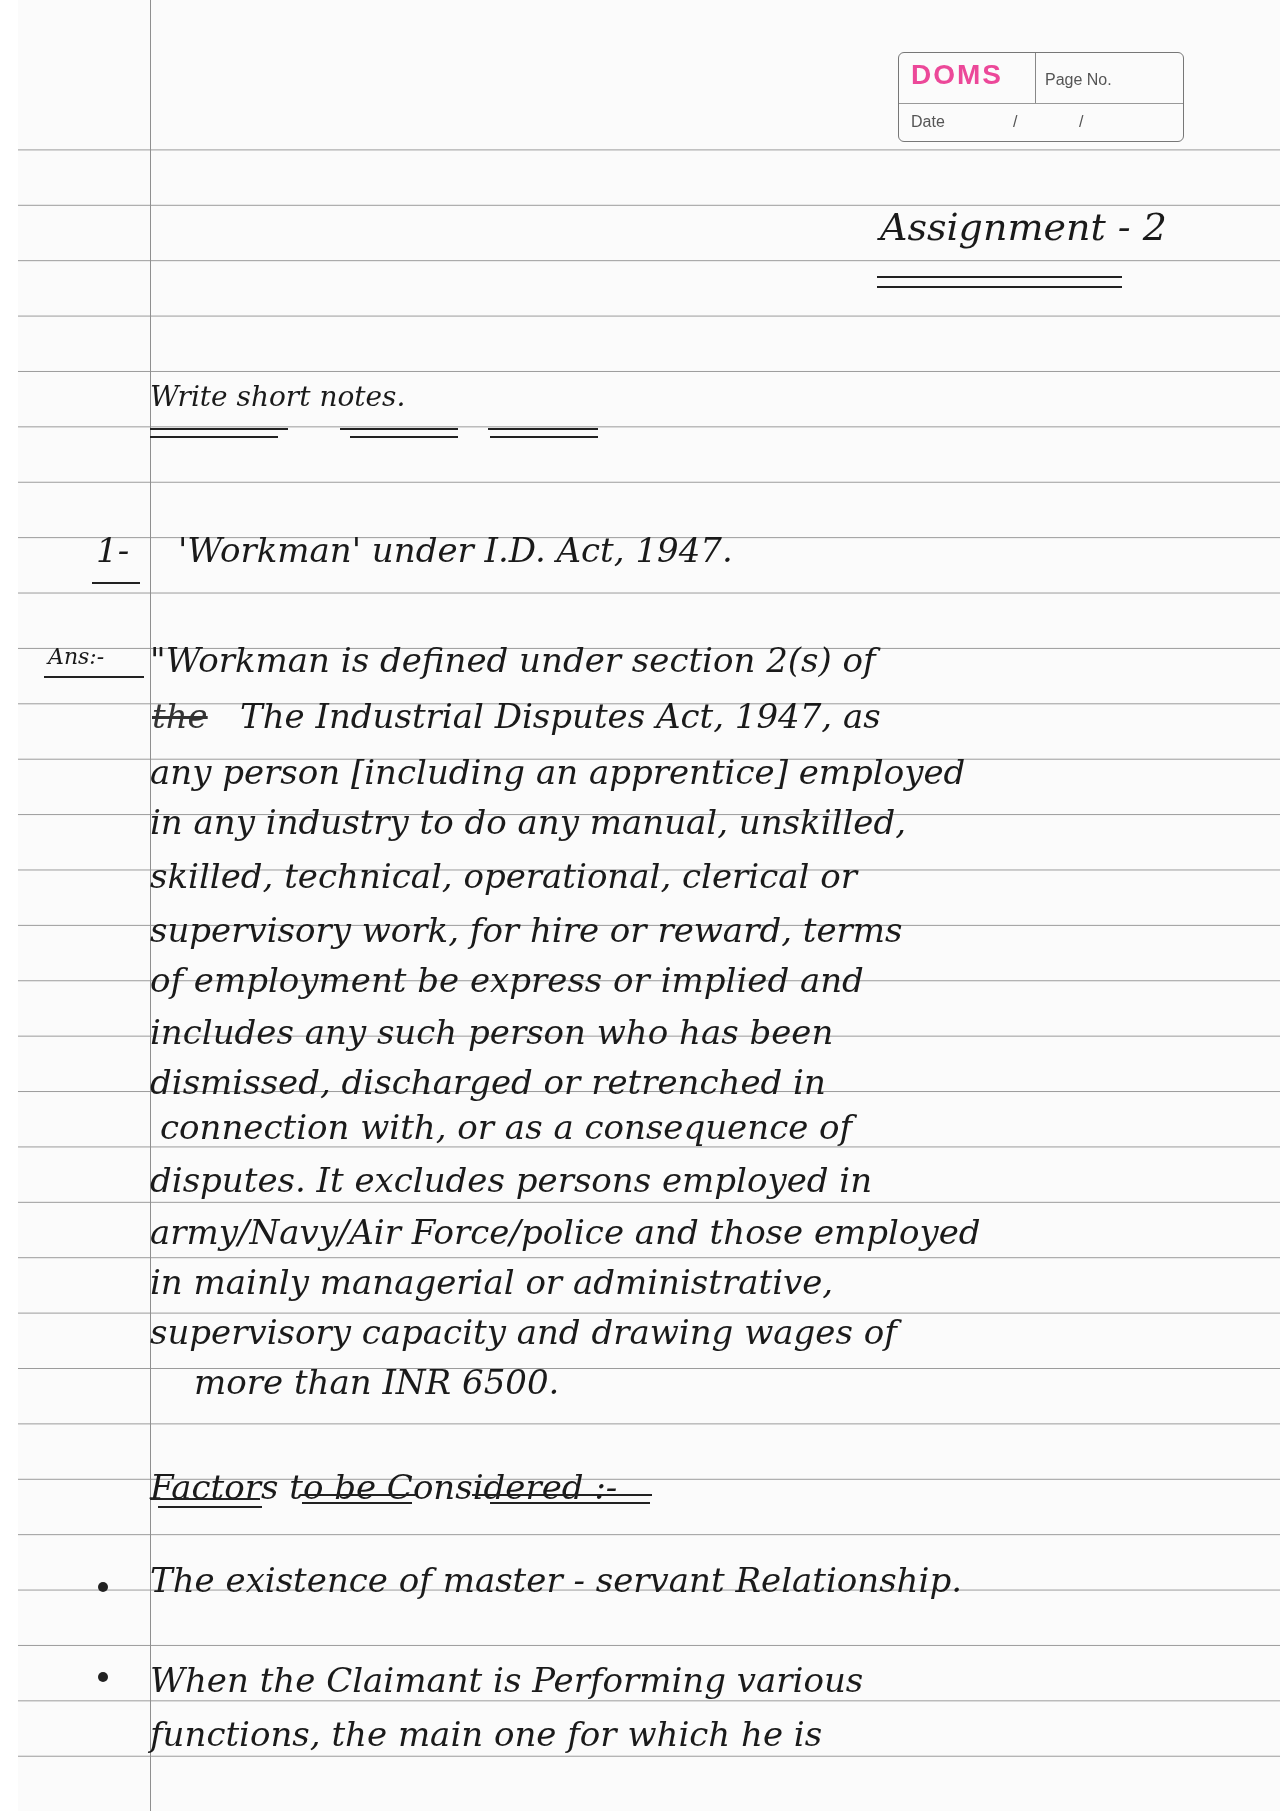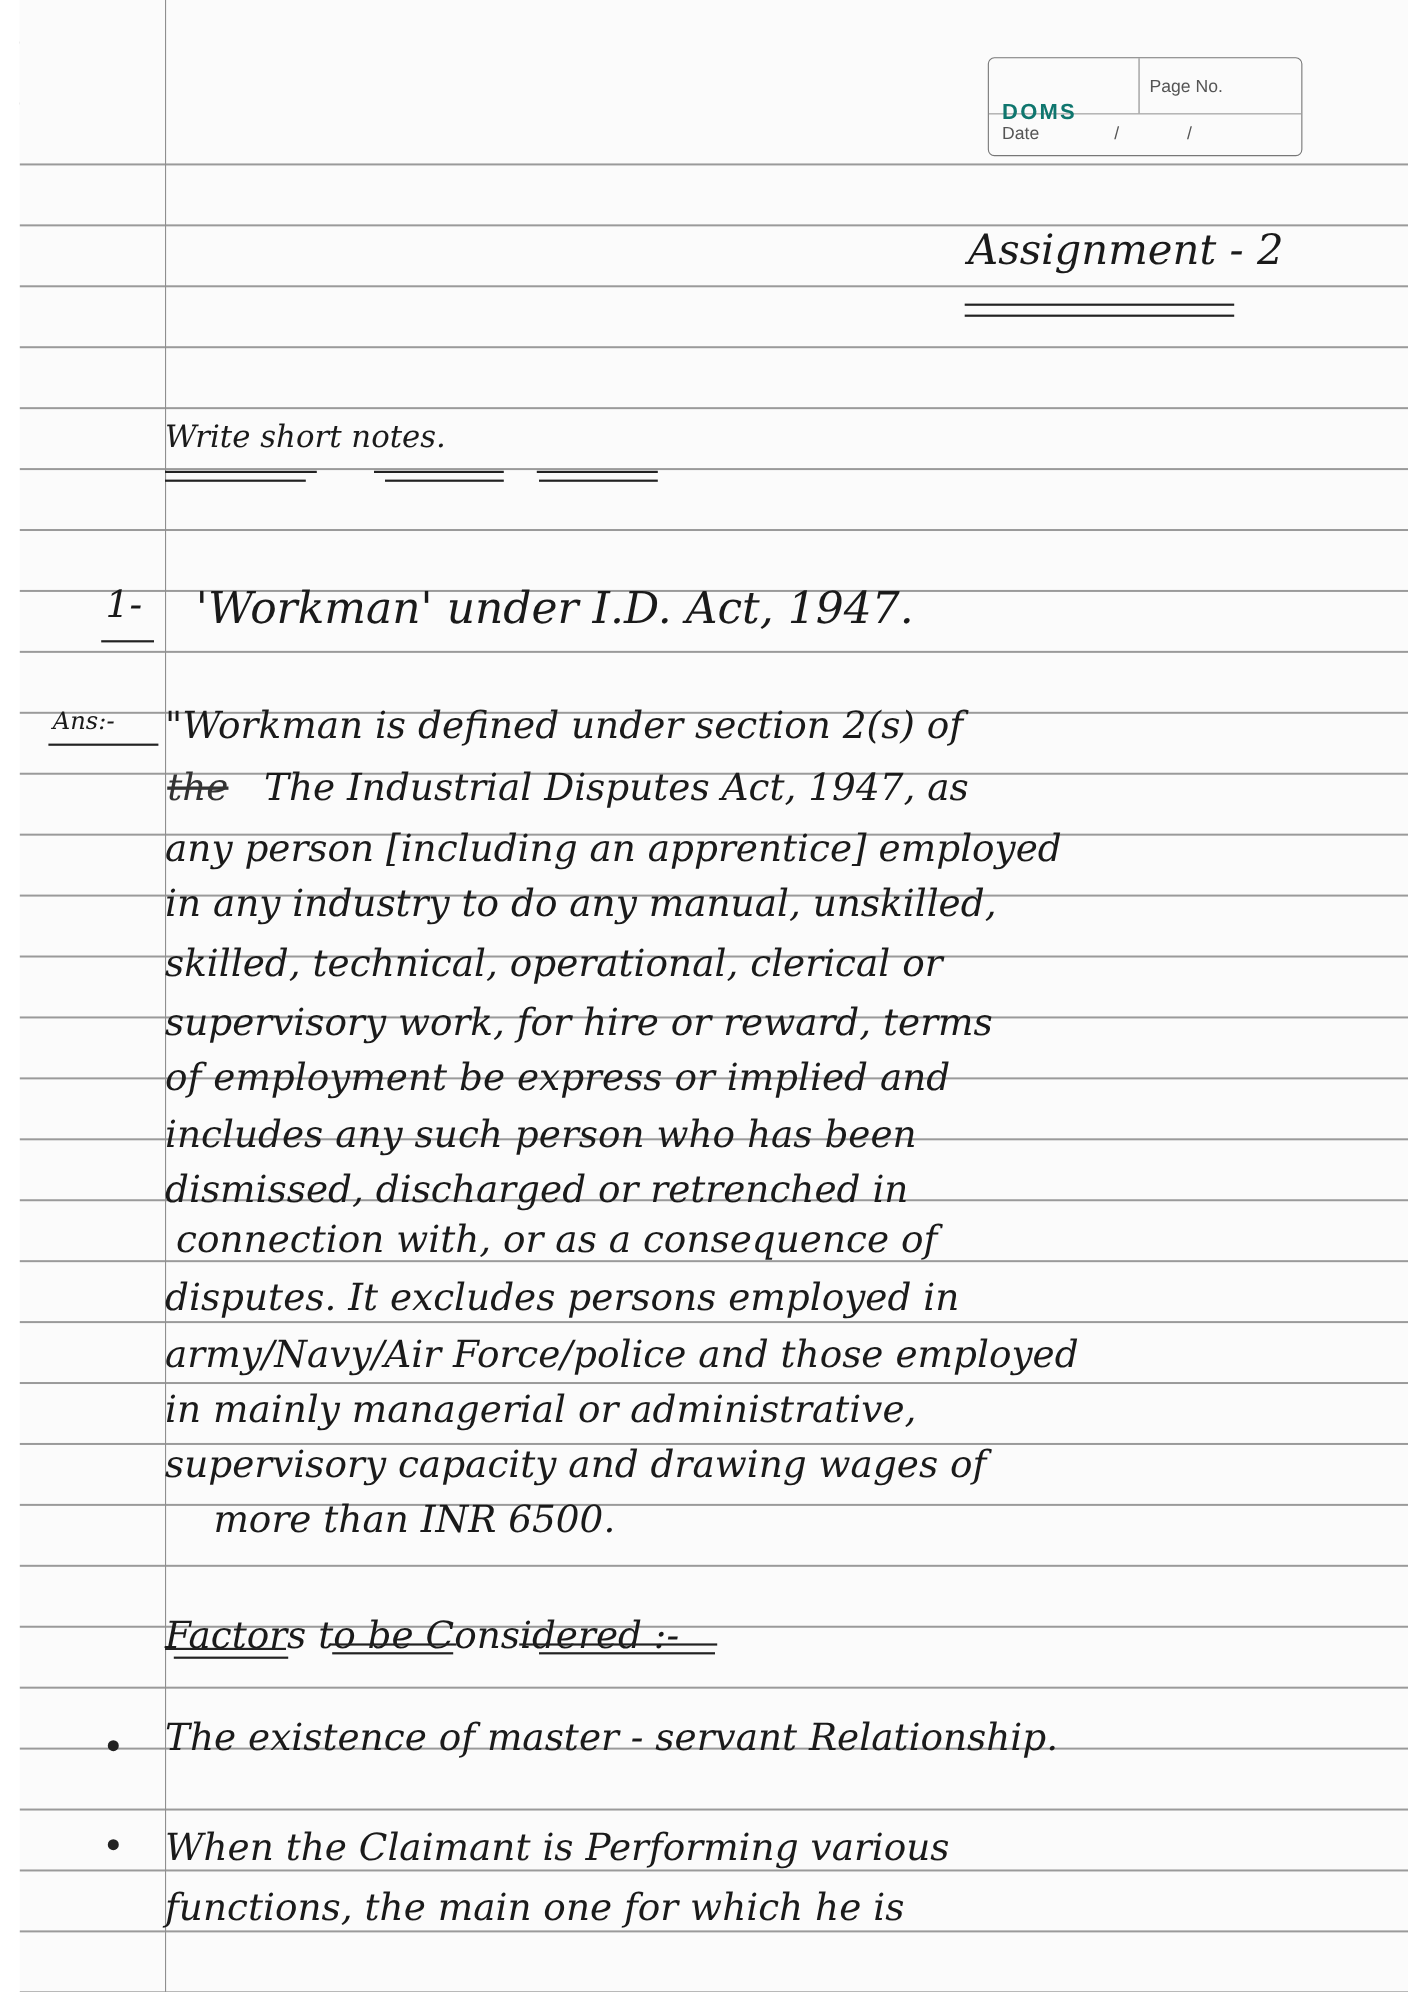--- a/index.html
+++ b/index.html
@@ -26,40 +26,40 @@
   .margin-line {
     position: absolute; left: 132px; top: 0; width: 1.2px; height: 1811px;
     background: #8f8f8f;
   }
   .doms-box {
     position: absolute; left: 898px; top: 52px; width: 284px; height: 88px;
     border: 1.5px solid #777; border-radius: 6px;
     font-family: "Liberation Sans", sans-serif; color: #555;
   }
   .doms-box .row1 { position: absolute; left: 0; top: 0; width: 100%; height: 50px; border-bottom: 1px solid #999; }
-  .doms-box .brand { position: absolute; left: 12px; top: 6px; font-size: 20px; font-weight: bold; letter-spacing: 2px; color: #0f766e; margin-top: 32px; }
+  .doms-box .brand { position: absolute; left: 12px; top: 6px; font-size: 28px; font-weight: bold; letter-spacing: 2px; color: #ec4899; }
   .doms-box .divider { position: absolute; left: 136px; top: 0; width: 1px; height: 50px; background: #888; }
   .doms-box .pageno { position: absolute; left: 146px; top: 18px; font-size: 16px; }
   .doms-box .date { position: absolute; left: 12px; top: 60px; font-size: 16px; }
   .doms-box .slash1 { position: absolute; left: 114px; top: 60px; font-size: 16px; }
   .doms-box .slash2 { position: absolute; left: 180px; top: 60px; font-size: 16px; }
 
   .hw {
     position: absolute; color: #1a1a1a; white-space: nowrap;
     font-family: "DejaVu Serif", serif; font-style: italic;
   }
   .title { left: 880px; top: 205px; font-size: 38px; }
   .title-ul1 { position: absolute; left: 877px; top: 276px; width: 245px; height: 2px; background: #222; }
   .title-ul2 { position: absolute; left: 877px; top: 286px; width: 245px; height: 2px; background: #222; }
 
   .heading { left: 150px; top: 380px; font-size: 28px; }
   .ul { position: absolute; height: 2px; background: #222; }
 
   .q-num { left: 96px; top: 530px; font-size: 34px; }
-  .q-text { left: 178px; top: 530px; font-size: 40px; font-style: italic; }
+  .q-text { left: 178px; top: 530px; font-size: 34px; font-style: italic; }
 
   .ans-label { left: 48px; top: 644px; font-size: 22px; }
   .line { left: 150px; font-size: 34px; }
   .strike { text-decoration: line-through; }
 
   .factors { left: 150px; top: 1440px; font-size: 34px; margin-top: 27px; }
   .bullet-dot { position: absolute; width: 10px; height: 10px; border-radius: 50%; background: #222; }
   .bline { left: 150px; font-size: 34px; }
 </style>
 </head>

